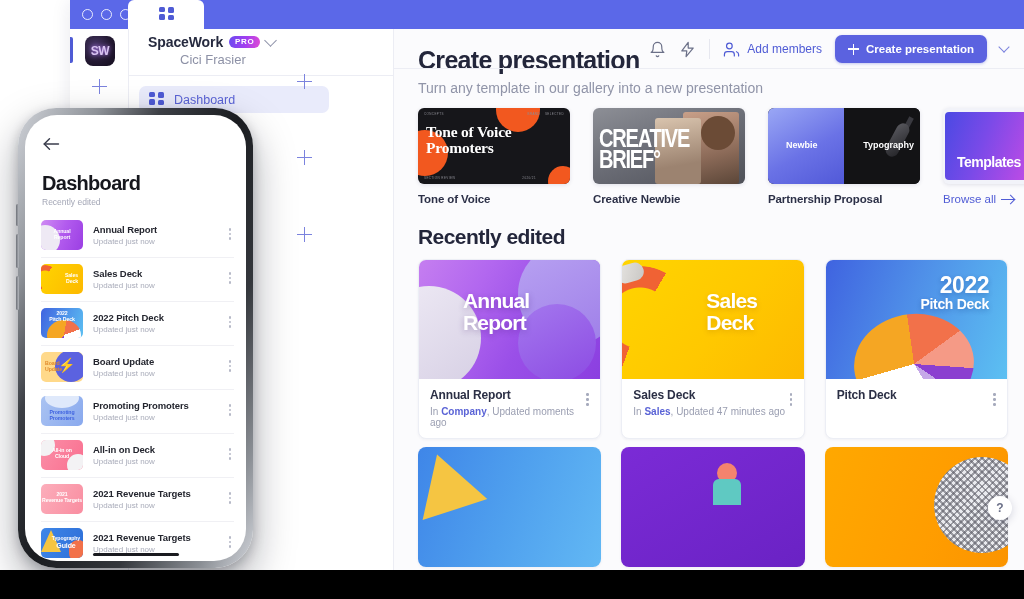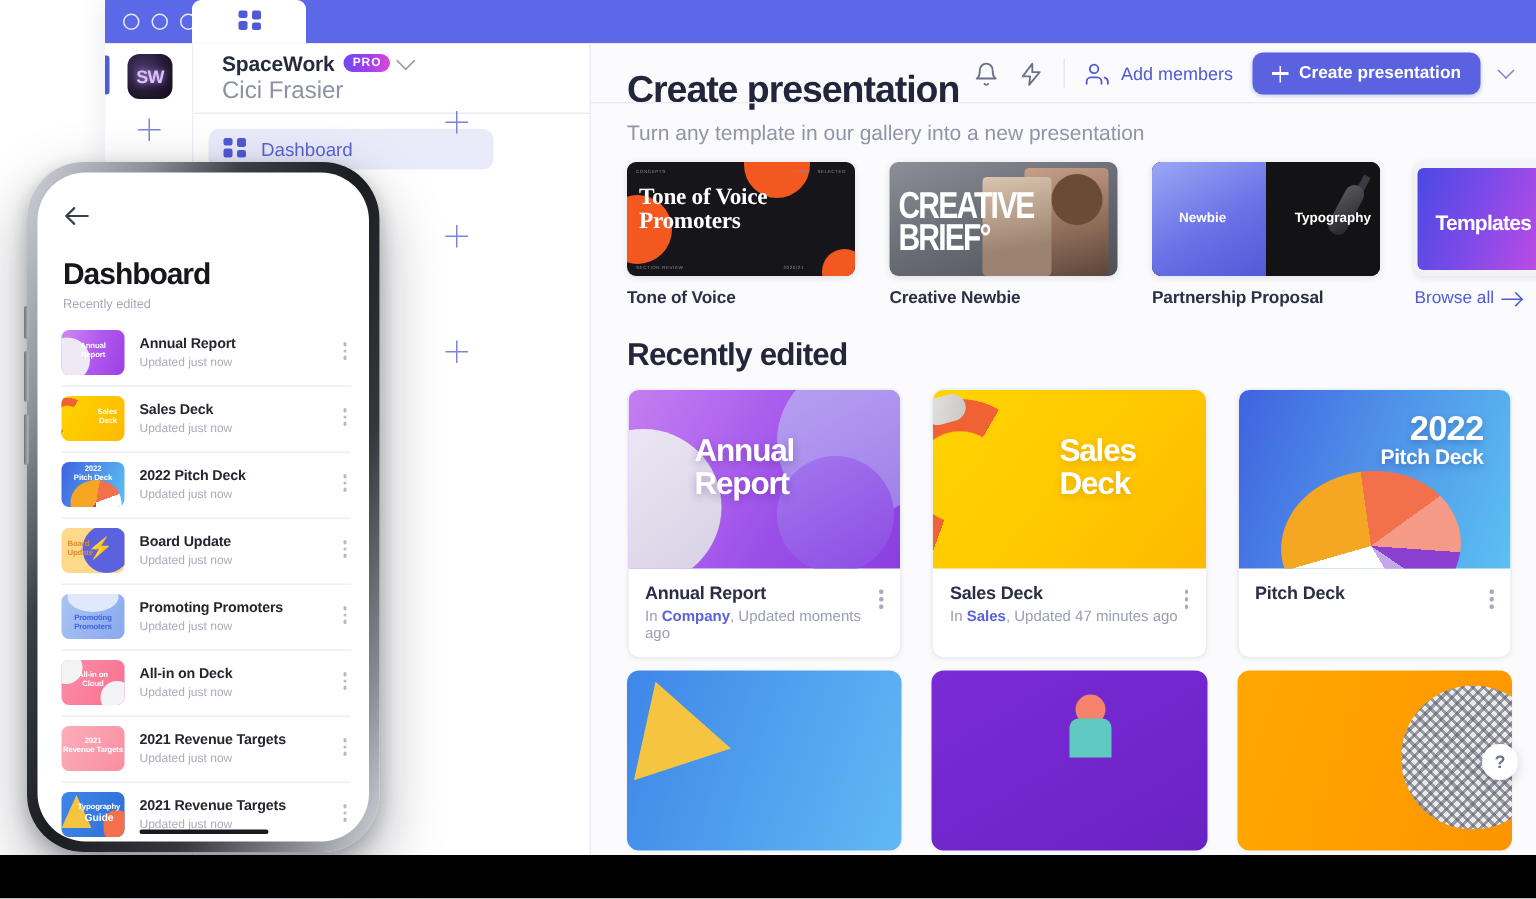--- a/index.html
+++ b/index.html
@@ -85,21 +85,21 @@
   .ws-head { position:absolute; left:19px; top:5px; }
   .ws-title-row { display:flex; align-items:center; gap:6px; }
   .ws-name { font-size:14px; font-weight:600; color:#262a3f; letter-spacing:-.1px; }
   .pro-badge {
     font-size:8px; font-weight:800; color:#fff; letter-spacing:.6px;
     background:linear-gradient(100deg,#6a4bf0 0%, #a43df0 55%, #e04bd3 100%);
     border-radius:8px; padding:2px 6px 2.5px; line-height:1;
   }
   .chev { width:9px; height:9px; border-right:1.6px solid #8c90a8; border-bottom:1.6px solid #8c90a8;
           transform:rotate(45deg); margin-top:-4px; }
-  .ws-sub { font-size:16px; color:#8d91a6; margin-top:2px; }
+  .ws-sub { font-size:13px; color:#8d91a6; margin-top:2px;margin-left:32px; }
   .ws-divider { position:absolute; left:0; top:46px; width:265px; height:1px; background:#ecedf4; }
 
   .nav-item {
     position:absolute; left:10px; top:57px; width:190px; height:27px;
     background:#e9ebfb; border-radius:7px;
     display:flex; align-items:center; gap:10px; padding-left:10px;
   }
   .nav-item .label { font-size:12.5px; color:#5a63d6; font-weight:500; }
 
   .side-plus { position:absolute; left:168px; width:15px; height:15px; }
@@ -160,21 +160,21 @@
   .t-pp .l2 { position:absolute; right:6px; top:32px; color:#fff; font-size:9px; font-weight:700; }
 
   .t-tm { background:#f2f3f9; position:relative; }
   .t-tm .sheet { position:absolute; top:4px; height:68px; border-radius:4px; }
   .t-tm .s5 { left:10px; right:4px; background:linear-gradient(100deg,#f6d3ea,#f3c6e6); }
   .t-tm .s4 { left:8px; right:12px; background:linear-gradient(100deg,#f0b4e3,#eca9de); }
   .t-tm .s3 { left:6px; right:20px; background:linear-gradient(100deg,#ec9fe0,#e78cd9); }
   .t-tm .s2 { left:4px; right:28px; background:linear-gradient(100deg,#d97ce4,#e06fdc); }
   .t-tm .s1 { left:2px; right:36px;
     background:linear-gradient(110deg,#4a49e3 0%, #7a4ae8 35%, #b34be6 70%, #d95ae0 100%); }
-  .t-tm .txt { position:absolute; left:14px; top:32px; color:#fff; font-weight:800; font-size:14px; letter-spacing:-.5px; }
+  .t-tm .txt { position:absolute; left:14px; top:46px; color:#fff; font-weight:800; font-size:14px; letter-spacing:-.5px; }
 
   
   .h2 { position:absolute; left:24px; top:196px; font-size:21px; font-weight:800; color:#23263b; letter-spacing:-.55px; }
   .cards { position:absolute; left:24px; top:230px; width:590px; display:flex; gap:20px; }
   .card {
     width:208px; background:#fff; border:1px solid #eceef5; border-radius:8px; overflow:hidden;
     box-shadow:0 1px 3px rgba(30,34,80,.05);
   }
   .card-thumb { width:100%; height:119px; position:relative; overflow:hidden; }
   .card-foot { padding:9px 11px 10px; position:relative; }

